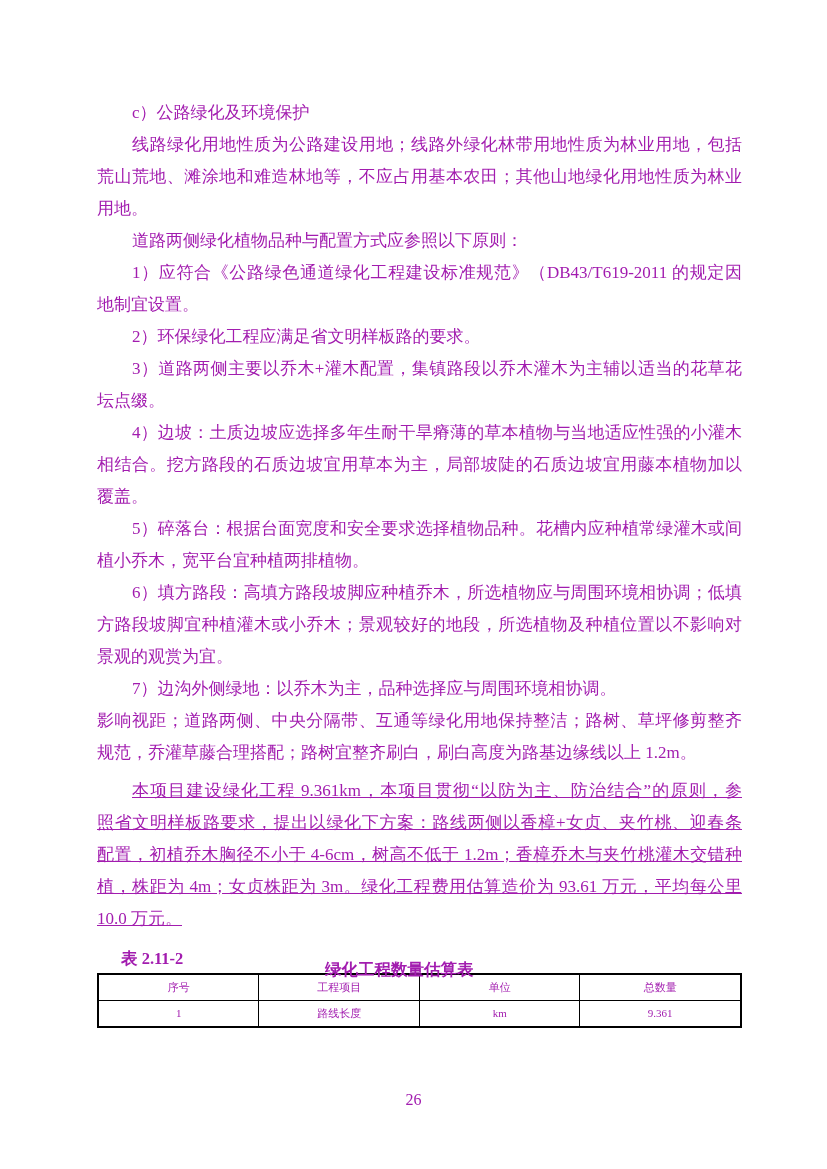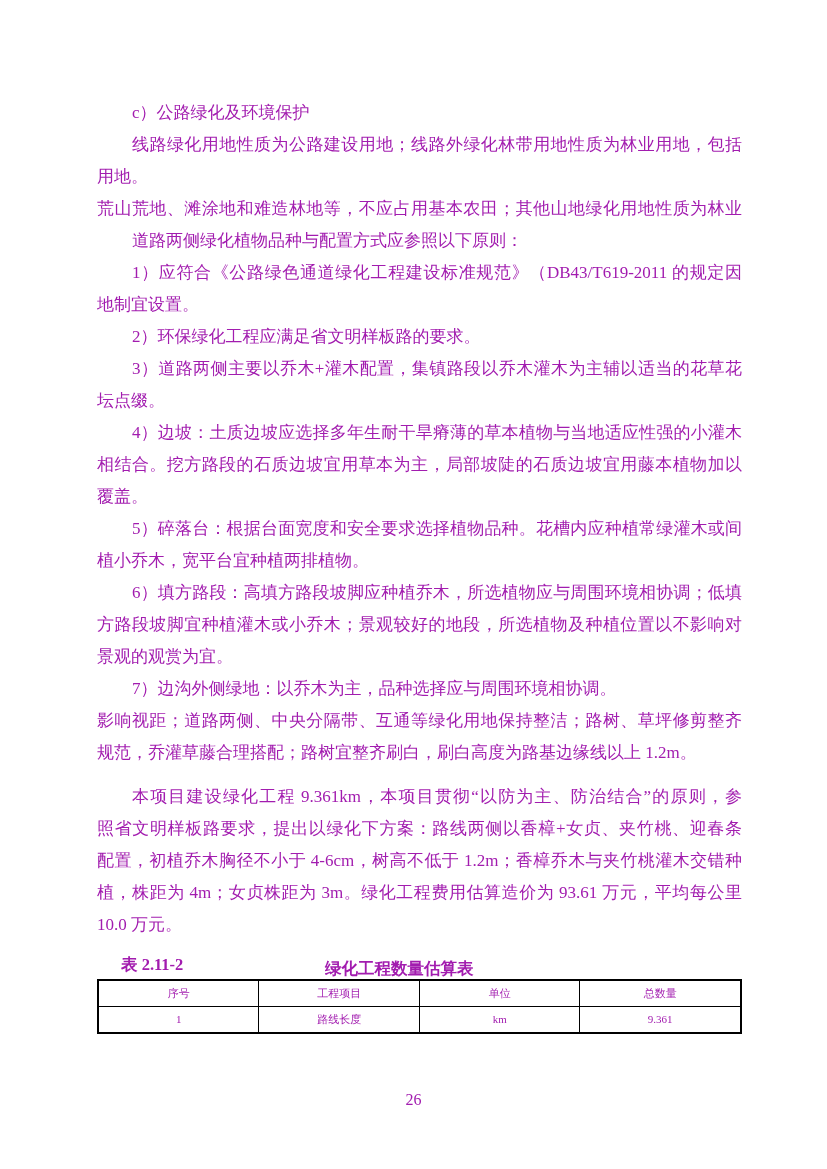--- a/index.html
+++ b/index.html
@@ -12,21 +12,21 @@
     font-family: "Liberation Serif", "DejaVu Serif", serif;
     overflow: hidden;
   }
   .content {
     position: absolute;
     left: 97px;
     top: 97px;
     width: 645px;
   }
   .para { margin: 0; }
-  .para.space-before { margin-top: 12px; }
+  .para.space-before { margin-top: 6px; text-decoration: underline; }
   .line {
     font-size: 17px;
     line-height: 32px;
     height: 32px;
     text-align: left;
     overflow: hidden;
   }
   .line.fill {
     text-align: justify;
     text-align-last: justify;
@@ -34,21 +34,21 @@
   .line.first { text-indent: 35px; }
   .caption {
     position: relative;
     margin-top: 10px;
     height: 28px;
     line-height: 28px;
     font-weight: bold;
     font-size: 16.5px;
   }
   .cap-label { position: absolute; left: 6px; top: 0; margin-left: 18px; }
-  .cap-title { position: absolute; left: 228px; top: 4px; }
+  .cap-title { position: absolute; left: 228px; top: 12px; font-family: Liberation Mono, monospace; }
   table.qty {
     width: 645px;
     border-collapse: collapse;
     border: 2px solid #000000;
     table-layout: fixed;
   }
   table.qty th, table.qty td {
     border: 1px solid #000000;
     font-weight: normal;
     font-size: 11px;
@@ -72,22 +72,22 @@
 
 <div class="page">
   <div class="content">
 
     <div id="paragraphs">
         <div class="para">
           <div class="line first">c）公路绿化及环境保护</div>
         </div>
         <div class="para">
           <div class="line first fill">线路绿化用地性质为公路建设用地；线路外绿化林带用地性质为林业用地，包括</div>
+          <div class="line fill">荒山荒地、滩涂地和难造林地等，不应占用基本农田；其他山地绿化用地性质为林业</div>
           <div class="line">用地。</div>
-          <div class="line fill">荒山荒地、滩涂地和难造林地等，不应占用基本农田；其他山地绿化用地性质为林业</div>
         </div>
         <div class="para">
           <div class="line first">道路两侧绿化植物品种与配置方式应参照以下原则：</div>
         </div>
         <div class="para">
           <div class="line first fill">1）应符合《公路绿色通道绿化工程建设标准规范》（DB43/T619-2011 的规定因</div>
           <div class="line">地制宜设置。</div>
         </div>
         <div class="para">
           <div class="line first">2）环保绿化工程应满足省文明样板路的要求。</div>

